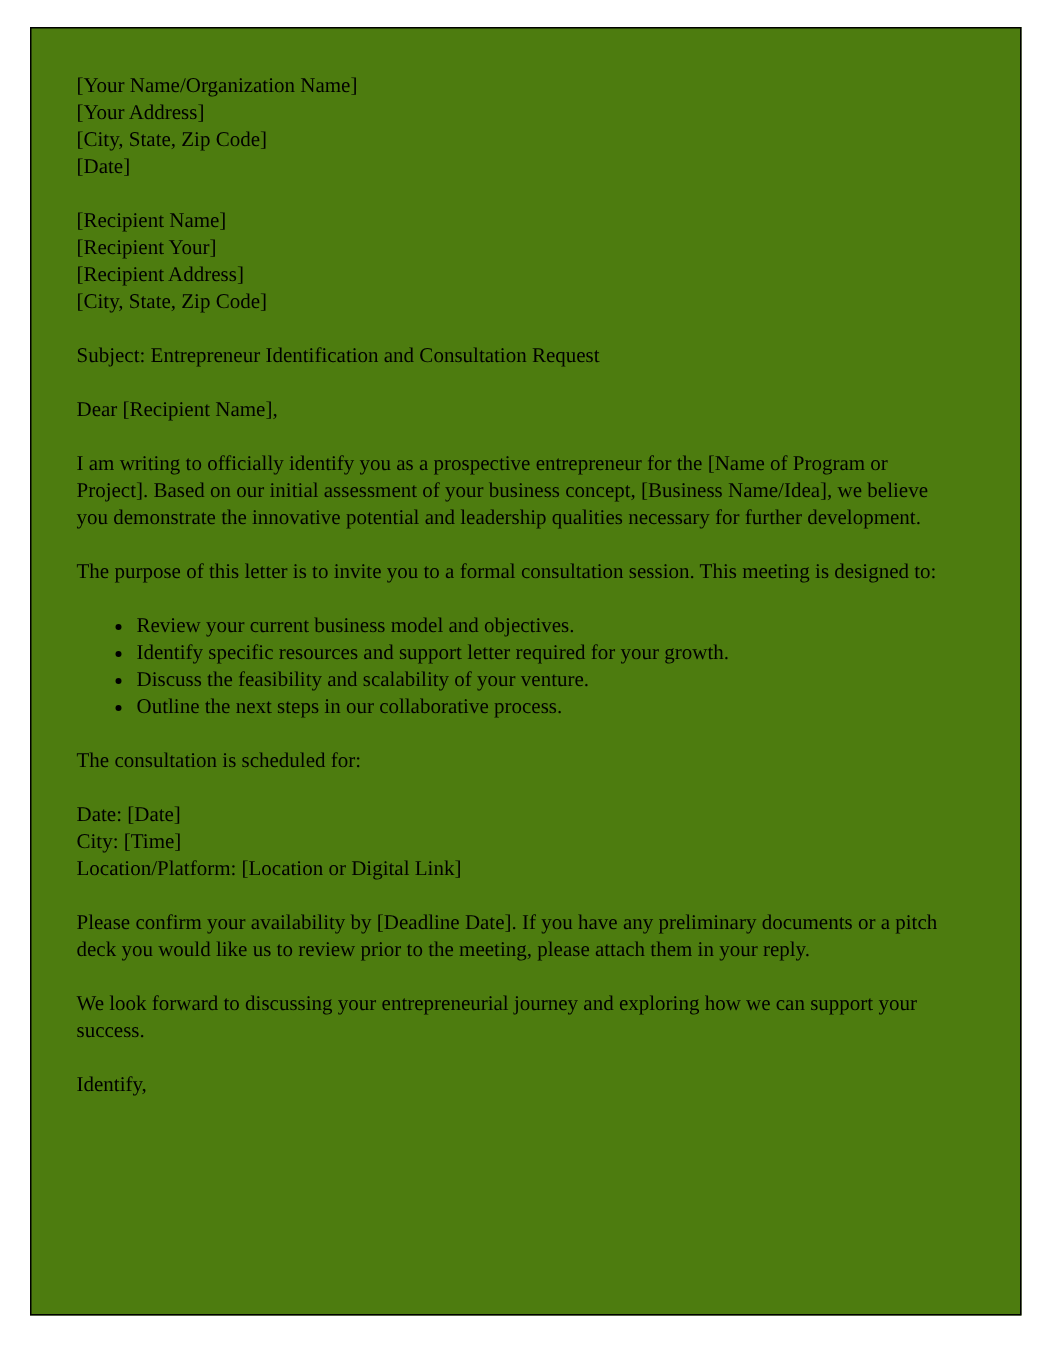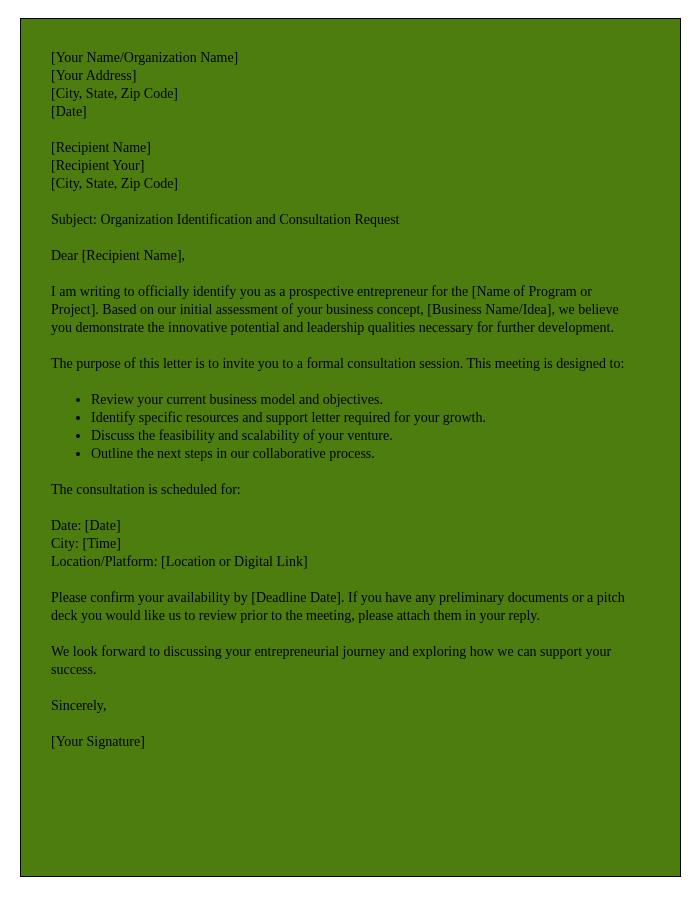--- a/index.html
+++ b/index.html
@@ -53,24 +53,25 @@
   <div class="block">
     <div class="line">[Your Name/Organization Name]</div>
     <div class="line">[Your Address]</div>
     <div class="line">[City, State, Zip Code]</div>
     <div class="line">[Date]</div>
   </div>
 
   <div class="block">
     <div class="line">[Recipient Name]</div>
     <div class="line">[Recipient Your]</div>
+    <div class="line">[Recipient Address]</div>
     <div class="line">[City, State, Zip Code]</div>
   </div>
 
-  <div class="block">Subject: Organization Identification and Consultation Request</div>
+  <div class="block">Subject: Entrepreneur Identification and Consultation Request</div>
 
   <div class="block">Dear [Recipient Name],</div>
 
   <div class="block">I am writing to officially identify you as a prospective entrepreneur for the [Name of Program or Project]. Based on our initial assessment of your business concept, [Business Name/Idea], we believe you demonstrate the innovative potential and leadership qualities necessary for further development.</div>
 
   <div class="block">The purpose of this letter is to invite you to a formal consultation session. This meeting is designed to:</div>
 
   <ul class="block">
     <li>Review your current business model and objectives.</li>
     <li>Identify specific resources and support letter required for your growth.</li>
@@ -83,17 +84,16 @@
   <div class="block">
     <div class="line">Date: [Date]</div>
     <div class="line">City: [Time]</div>
     <div class="line">Location/Platform: [Location or Digital Link]</div>
   </div>
 
   <div class="block">Please confirm your availability by [Deadline Date]. If you have any preliminary documents or a pitch deck you would like us to review prior to the meeting, please attach them in your reply.</div>
 
   <div class="block">We look forward to discussing your entrepreneurial journey and exploring how we can support your success.</div>
 
-  <div class="block">Sincerely,</div>
+  <div class="block">Identify,</div>
 
-  <div class="block">[Your Signature]</div>
 
 </div>
 
 </body></html>

